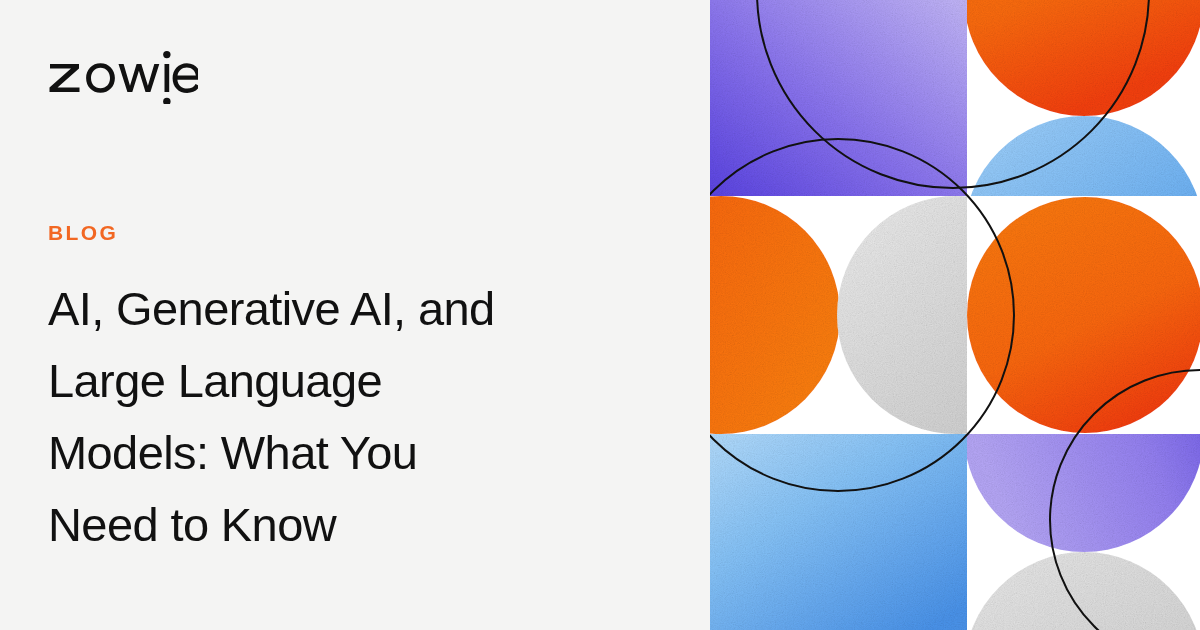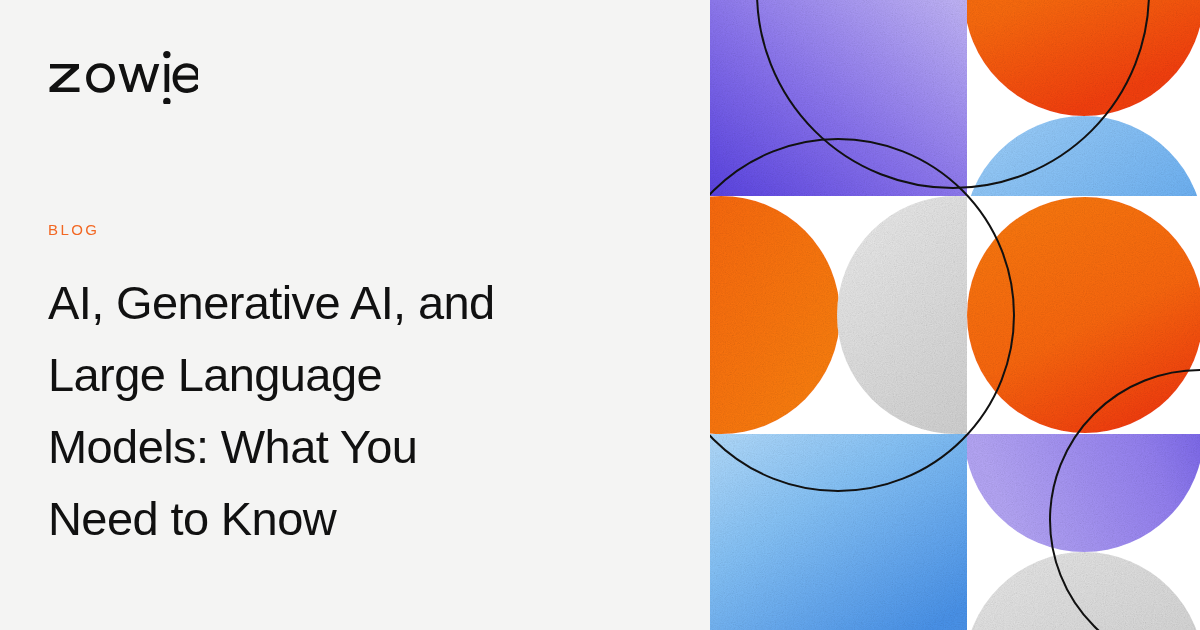--- a/index.html
+++ b/index.html
@@ -45,22 +45,22 @@
   .brand-logo svg { display: block; }
 
   .headline-block {
     position: absolute;
     left: 48px;
     top: 222px;
     width: 620px;
   }
 
   .eyebrow {
-    font-size: 15px;
-    font-weight: normal;
+    font-size: 21px;
+    font-weight: bold;
     letter-spacing: 2.4px;
     color: #f26722;
     line-height: 1;
     text-transform: uppercase;
     margin-bottom: 30px;
   }
 
   .headline {
     font-size: 47px;
     line-height: 72px;

